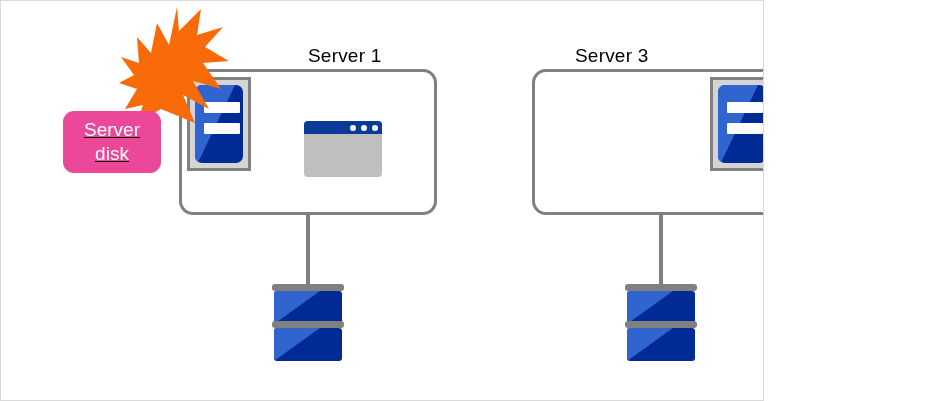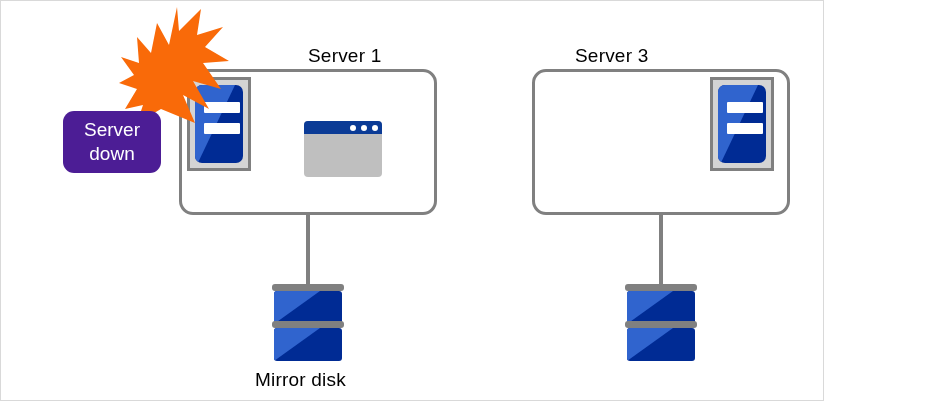--- a/index.html
+++ b/index.html
@@ -5,21 +5,21 @@
   html, body {
     margin: 0;
     padding: 0;
     background: #ffffff;
   }
   body {
     font-family: "Liberation Sans", sans-serif;
   }
   #canvas {
     position: relative;
-    width: 824px;
+    width: 764px;
     height: 401px;
     background: #ffffff;
     border: 1px solid #d9d9d9;
     box-sizing: border-box;
     overflow: hidden;
   }
 
   
   .label {
     position: absolute;
@@ -164,26 +164,27 @@
     height: 118px;
   }
 
   
   #server-down-badge {
     position: absolute;
     left: 62px;
     top: 110px;
     width: 98px;
     height: 62px;
-    background: #4c1d95;
+    background: #ec4899;
     border-radius: 11px;
     display: flex;
     flex-direction: column;
     align-items: center;
     justify-content: center;
+    text-decoration: underline;
   }
   #server-down-badge span {
     color: #ffffff;
     font-size: 19px;
     line-height: 24px;
     white-space: nowrap;
   }
 </style>
 </head>
 <body>
@@ -222,21 +223,21 @@
       <div class="server-icon-bar b2"></div>
     </div>
   </div>
 
   <svg id="alert-burst" viewBox="0 0 112 118">
     <polygon fill="#f96a09" points="60,2 52,40 40,18 34,48 20,32 22,58 4,52 17,70 2,78 20,84 8,104 26,100 20,118 44,104 78,118 66,90 92,104 76,76 104,84 86,58 112,56 88,42 106,22 80,30 84,4 62,26"></polygon>
   </svg>
 
   <div id="server-down-badge">
     <span>Server</span>
-    <span>down</span>
+    <span>disk</span>
   </div>
 
   <div class="connector" id="connector1"></div>
   <div class="connector" id="connector2"></div>
 
   <div class="disk-stack" id="disk1">
     <div class="disk-platter p1"></div>
     <div class="disk-body b1">
       <div class="disk-sheen"></div>
     </div>
@@ -250,15 +251,14 @@
     <div class="disk-platter p1"></div>
     <div class="disk-body b1">
       <div class="disk-sheen"></div>
     </div>
     <div class="disk-platter p2"></div>
     <div class="disk-body b2">
       <div class="disk-sheen"></div>
     </div>
   </div>
 
-  <div class="label" id="mirror-label">Mirror disk</div>
 
 </div>
 
 </body></html>

